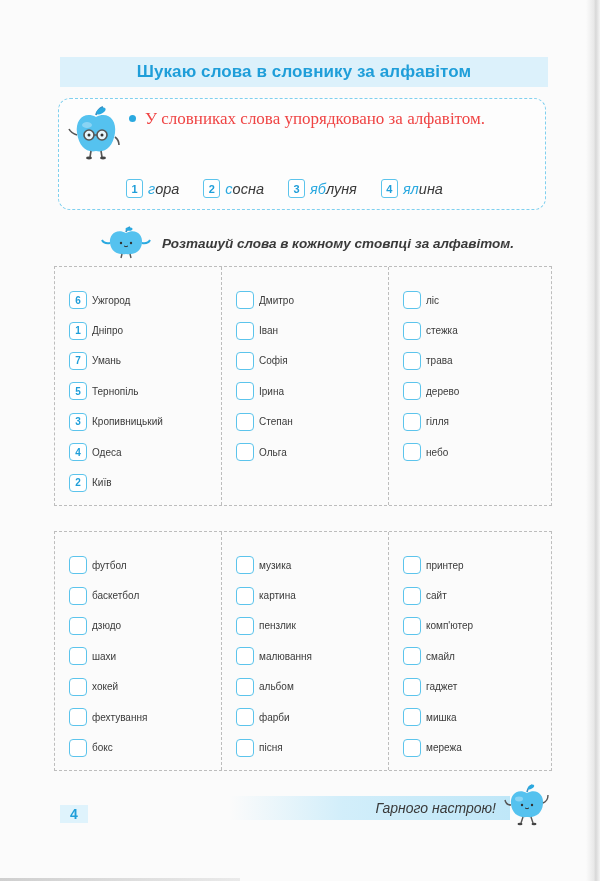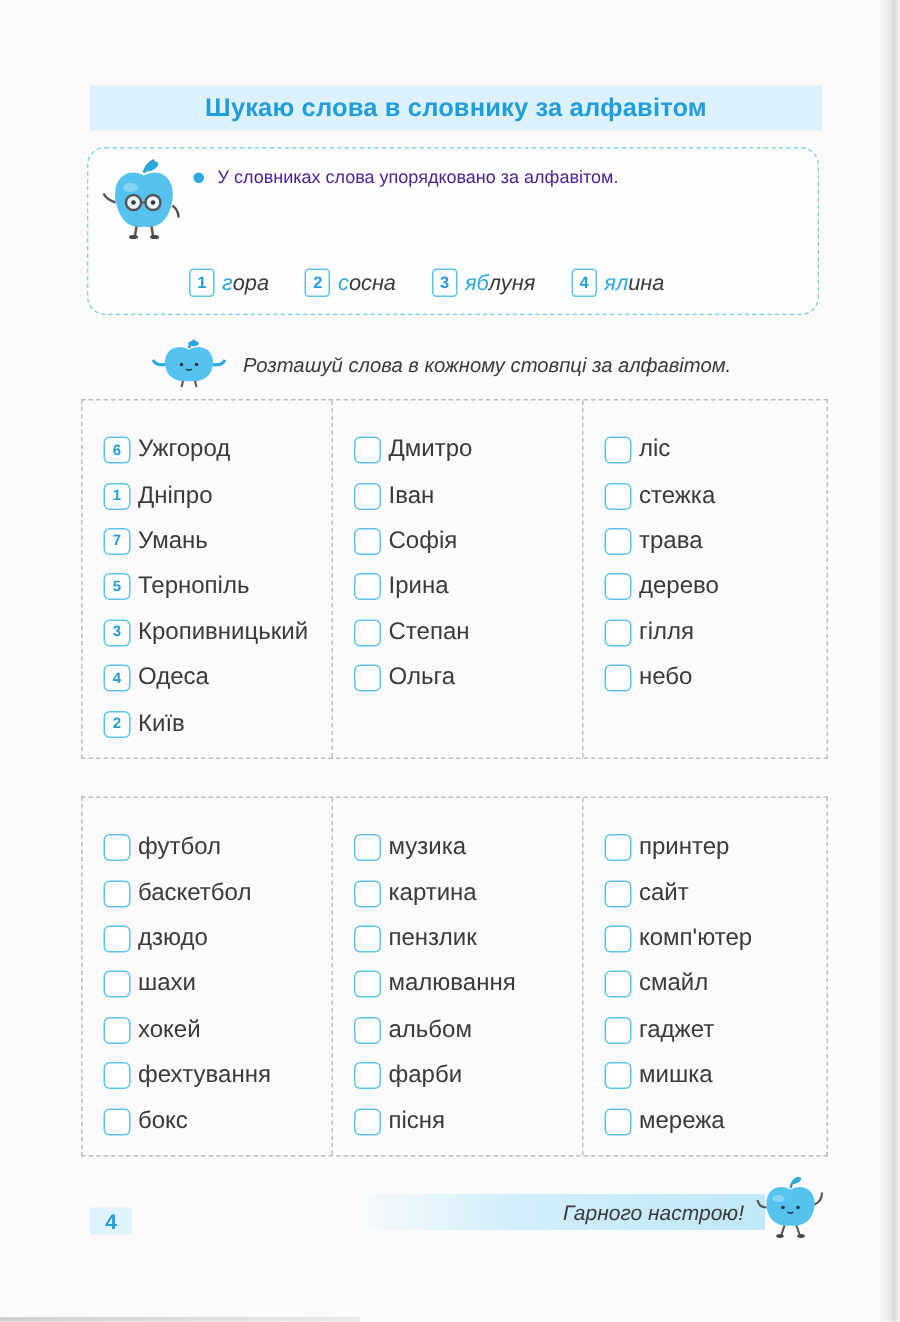--- a/index.html
+++ b/index.html
@@ -27,54 +27,54 @@
     color: #1f9ed9; font-weight: bold; font-size: 17px; letter-spacing: 0.1px;
   }
   .rule-box {
     position: absolute; left: 58px; top: 98px; width: 488px; height: 112px;
     border: 1.5px dashed #7fd0ef; border-radius: 12px;
     background: #fdfdfd;
     box-sizing: border-box;
   }
   .mascot { position: absolute; }
   .rule-list { position: absolute; left: 68px; top: 10px; right: 8px; margin: 0; padding: 0; list-style: none; }
-  .rule-list li { position: relative; padding-left: 18px; font-size: 12px; line-height: 19px; color: #4c1d95; text-align: justify; }
+  .rule-list li { position: relative; padding-left: 18px; font-size: 17px; line-height: 19px; color: #ef4444; text-align: justify; font-family: Liberation Serif, serif; }
   .rule-list li + li { margin-top: 3px; }
   .rule-list li::before {
     content: ""; position: absolute; left: 2px; top: 6px; width: 7px; height: 7px;
     border-radius: 50%; background: #2aa9e0;
   }
   .examples { position: absolute; left: 67px; top: 80px; display: flex; gap: 0; }
   .example { display: flex; align-items: center; margin-right: 24px; font-style: italic; font-size: 14.5px; color: #3a3a3a; }
   .num-box {
     display: inline-flex; align-items: center; justify-content: center;
     width: 15px; height: 17px; border: 1.5px solid #5cc4ec; border-radius: 3px;
     font-size: 11px; font-style: normal; color: #1f9ed9; font-weight: bold; margin-right: 5px;
     background: #fff;
   }
   .hl { color: #2aa9e0; }
   .instruction { position: absolute; left: 98px; top: 226px; display: flex; align-items: center; }
-  .instruction span { font-style: italic; font-weight: normal; font-size: 13.5px; color: #3a3a3a; margin-left: 8px; }
+  .instruction span { font-style: italic; font-weight: bold; font-size: 13.5px; color: #3a3a3a; margin-left: 8px; }
   .grid {
     position: absolute; left: 54px; width: 498px;
     border: 1px dashed #bdbdbd; box-sizing: border-box;
     display: flex;
   }
   .grid .col { flex: 1; padding: 18px 0 0 14px; box-sizing: border-box; }
   .grid .col + .col { border-left: 1px dashed #bdbdbd; }
   .grid .col:nth-child(1) { flex: 0 0 166px; }
   .grid .col:nth-child(2) { flex: 0 0 167px; }
   .item { display: flex; align-items: center; height: 30.4px; }
   .cb {
     width: 18px; height: 18px; border: 1.8px solid #5cc4ec; border-radius: 4px;
     box-sizing: border-box; background: #fff; margin-right: 5px; flex: none;
     display: flex; align-items: center; justify-content: center;
     font-size: 10px; font-weight: bold; color: #1f9ed9;
   }
-  .word { font-size: 16px; color: #3a3a3a; white-space: nowrap; }
+  .word { font-size: 10px; color: #3a3a3a; white-space: nowrap; }
   .footer-page {
     position: absolute; left: 60px; top: 805px; width: 28px; height: 18px;
     background: #dff3fc; display: flex; align-items: center; justify-content: center;
     color: #1f9ed9; font-weight: bold; font-size: 14px;
   }
   .footer-band {
     position: absolute; left: 230px; top: 796px; width: 280px; height: 24px;
     background: linear-gradient(to right, rgba(220,241,251,0) 0%, #d2eefa 40%, #bfe7f8 100%);
     display: flex; align-items: center; justify-content: flex-end; padding-right: 14px; box-sizing: border-box;
   }

